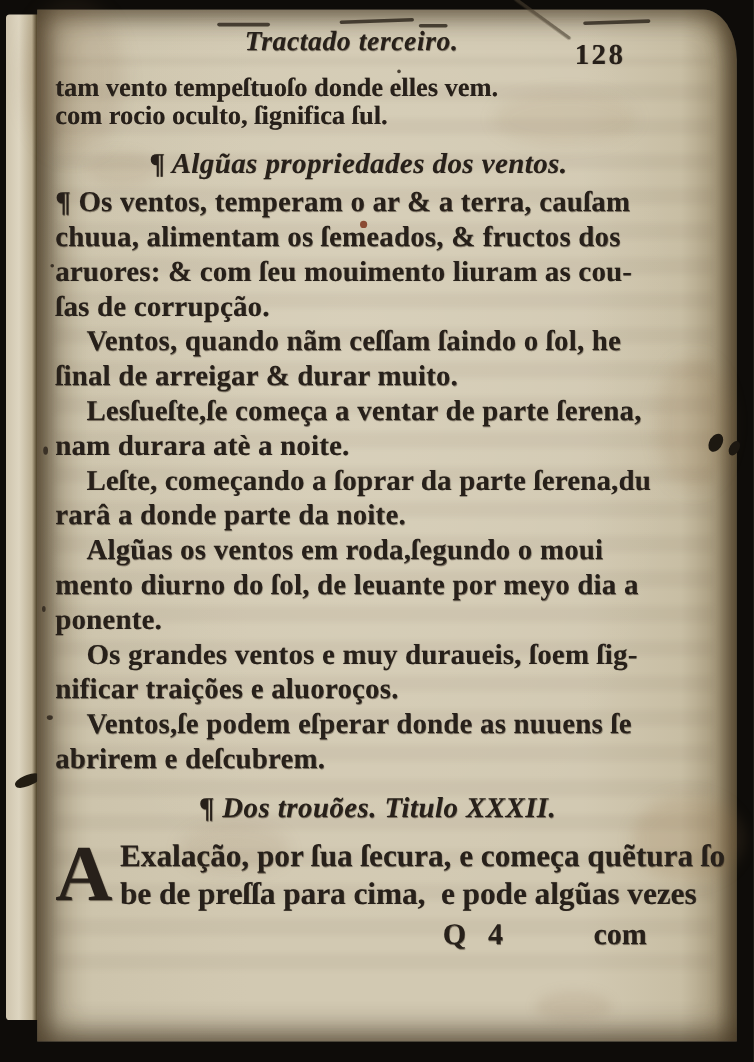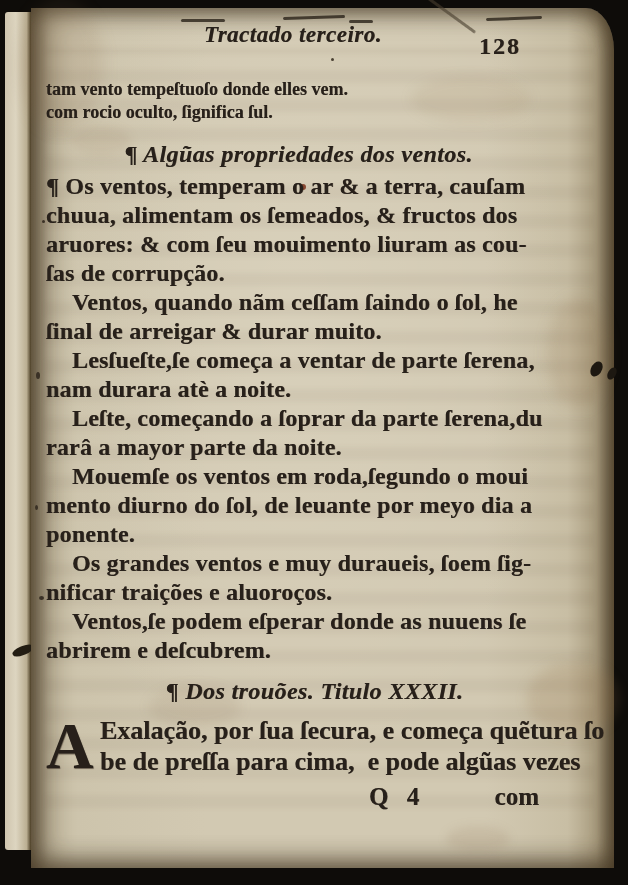--- a/index.html
+++ b/index.html
@@ -46,21 +46,21 @@
     position:absolute;left:50%;transform:translateX(-50%) translateX(-24px);
     font-style:italic;font-weight:700;font-size:23px;letter-spacing:0.5px;
     text-shadow:0.4px 0.4px 0.6px rgba(40,30,20,0.55);
   }
   .page-number{
     position:absolute;right:67px;top:1px;font-weight:700;font-size:24px;letter-spacing:2px;
     text-shadow:0.4px 0.4px 0.6px rgba(40,30,20,0.55);
     margin-top:10px;
   }
 
-  .intro{margin-top:26px;font-size:18px;font-weight:700;line-height:23px;}
+  .intro{margin-top:9px;font-size:22px;font-weight:700;line-height:23px;}
   .iline{white-space:pre;text-shadow:0.3px 0.3px 0.5px rgba(40,30,20,0.5);}
   .iline.ind{text-indent:16px;}
 
   .sec-heading{
     margin:16px 0 0 0;font-size:24px;font-weight:700;font-style:italic;
     text-align:center;letter-spacing:0.4px;line-height:28px;
     text-shadow:0.4px 0.4px 0.6px rgba(40,30,20,0.55);
   }
   .sec-heading.h1{transform:translateX(-18px);}
   .tit-line{
@@ -142,23 +142,23 @@
         <div class="line">aruores: &amp; com ſeu mouimento liuram as cou-</div>
         <div class="line">ſas de corrupção.</div>
 
         <div class="line ind">Ventos, quando nãm ceſſam ſaindo o ſol, he</div>
         <div class="line">ſinal de arreigar &amp; durar muito.</div>
 
         <div class="line ind">Lesſueſte,ſe começa a ventar de parte ſerena,</div>
         <div class="line">nam durara atè a noite.</div>
 
         <div class="line ind">Leſte, começando a ſoprar da parte ſerena,du</div>
-        <div class="line">rarâ a mayor parte da noite.</div>
+        <div class="line">rarâ a donde parte da noite.</div>
 
-        <div class="line ind">Mouemſe os ventos em roda,ſegundo o moui</div>
+        <div class="line ind">Algũas os ventos em roda,ſegundo o moui</div>
         <div class="line">mento diurno do ſol, de leuante por meyo dia a</div>
         <div class="line">ponente.</div>
 
         <div class="line ind">Os grandes ventos e muy duraueis, ſoem ſig-</div>
         <div class="line">nificar traições e aluoroços.</div>
 
         <div class="line ind">Ventos,ſe podem eſperar donde as nuuens ſe</div>
         <div class="line">abrirem e deſcubrem.</div>
       </section>
 

